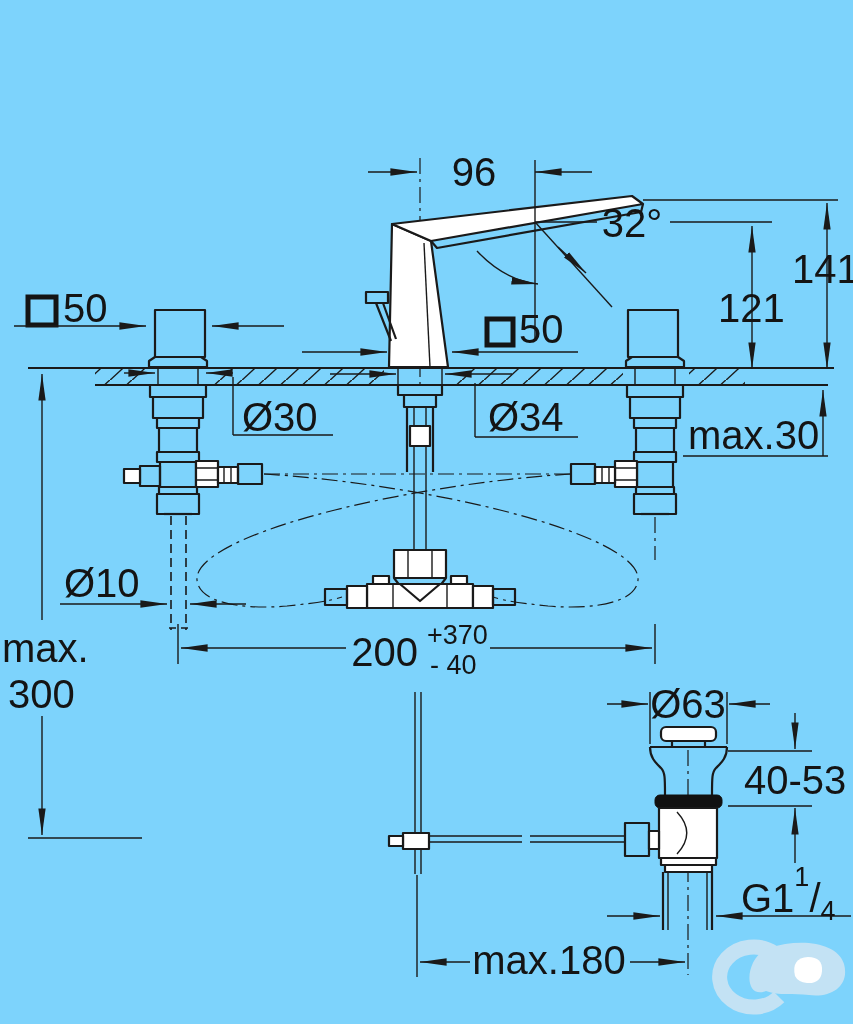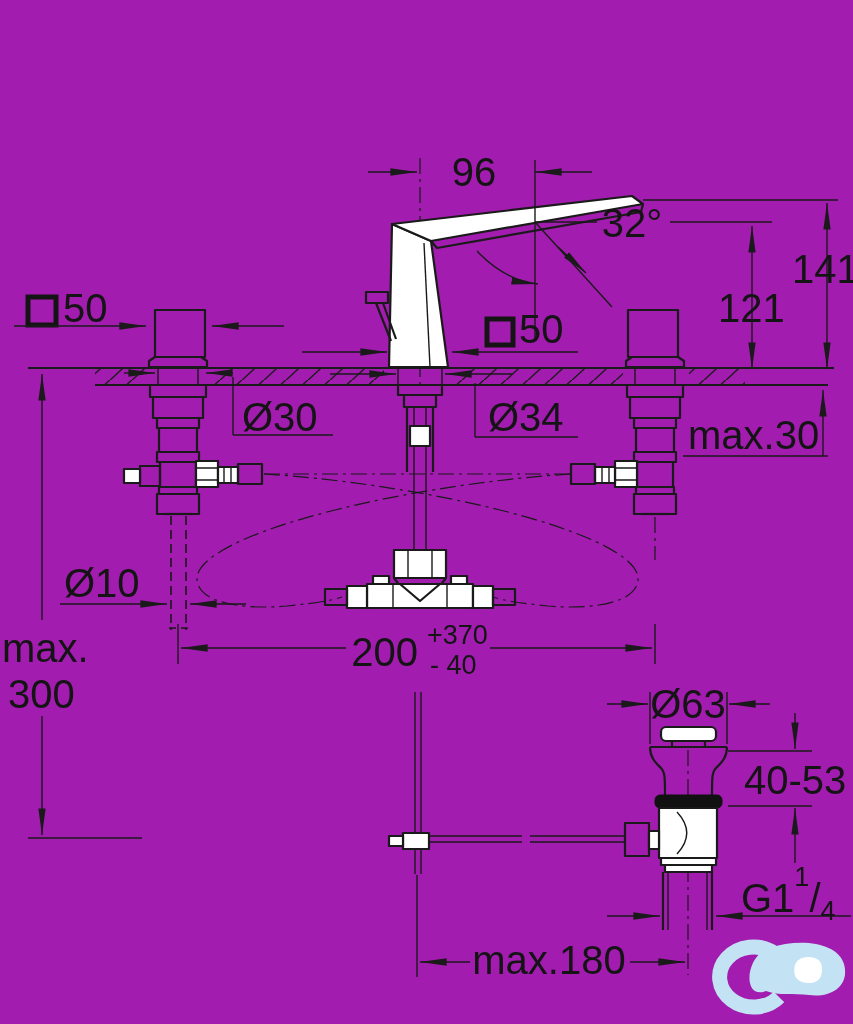--- a/index.html
+++ b/index.html
@@ -1,16 +1,16 @@
 <!DOCTYPE html>
 <html><head>
 <meta charset="utf-8">
 <style>
   html,body{margin:0;padding:0;background:#ffffff;}
-  .stage{position:relative;width:853px;height:1024px;background:#a21caf;overflow:hidden;}
+  .stage{position:relative;width:853px;height:1024px;background:#7dd3fc;overflow:hidden;}
   svg{display:block;}
   svg text{font-family:"Liberation Sans","DejaVu Sans",sans-serif;fill:#141414;font-size:40px;}
   .sm{font-size:27px;}
   .ln{stroke:#1a1a1a;stroke-width:2.2;fill:none;stroke-linejoin:round;}
   .lnf{stroke:#1a1a1a;stroke-width:2.2;fill:#ffffff;stroke-linejoin:round;}
   .thin{stroke:#1a1a1a;stroke-width:1.4;fill:none;}
   .cl{stroke:#1a1a1a;stroke-width:1.2;fill:none;stroke-dasharray:16 5 3 5;}
   .dash{stroke:#1a1a1a;stroke-width:1.6;fill:none;stroke-dasharray:9 5;}
   .blk{fill:#111;stroke:#111;}
 </style>

